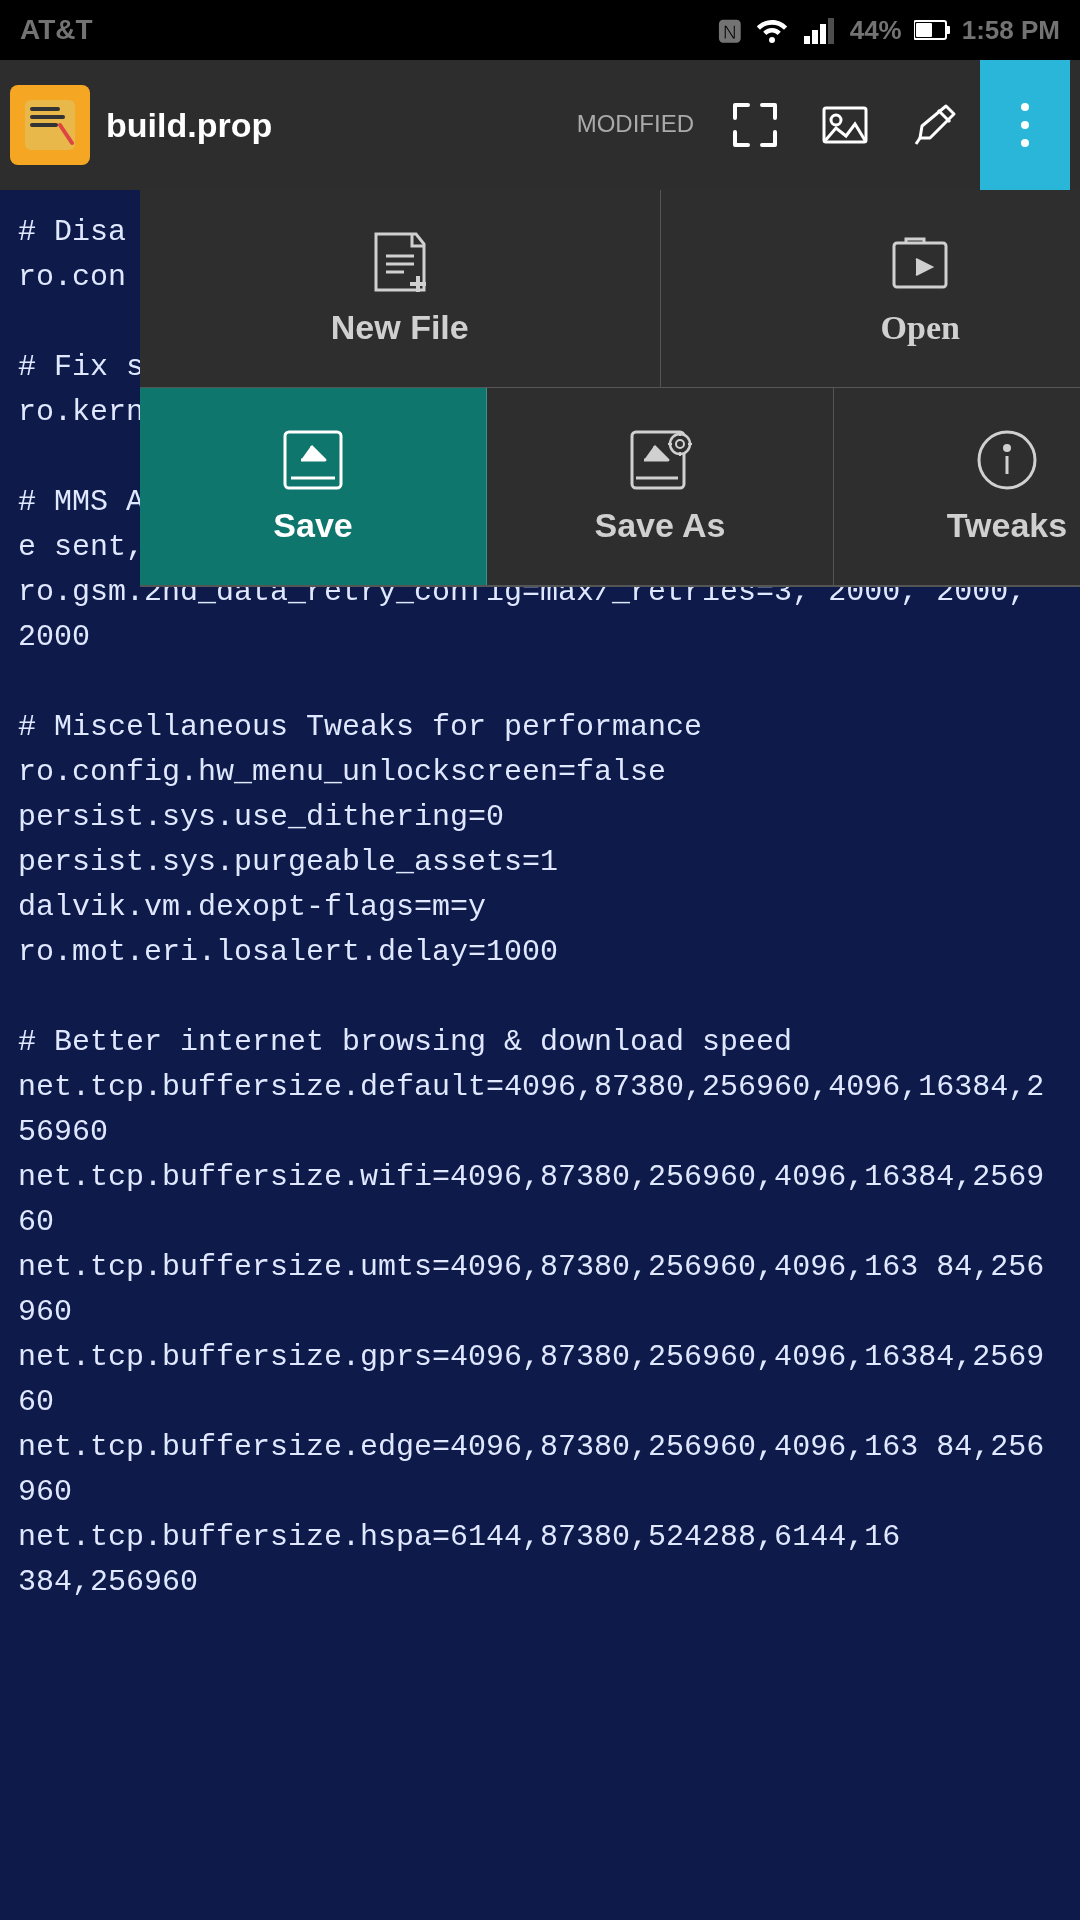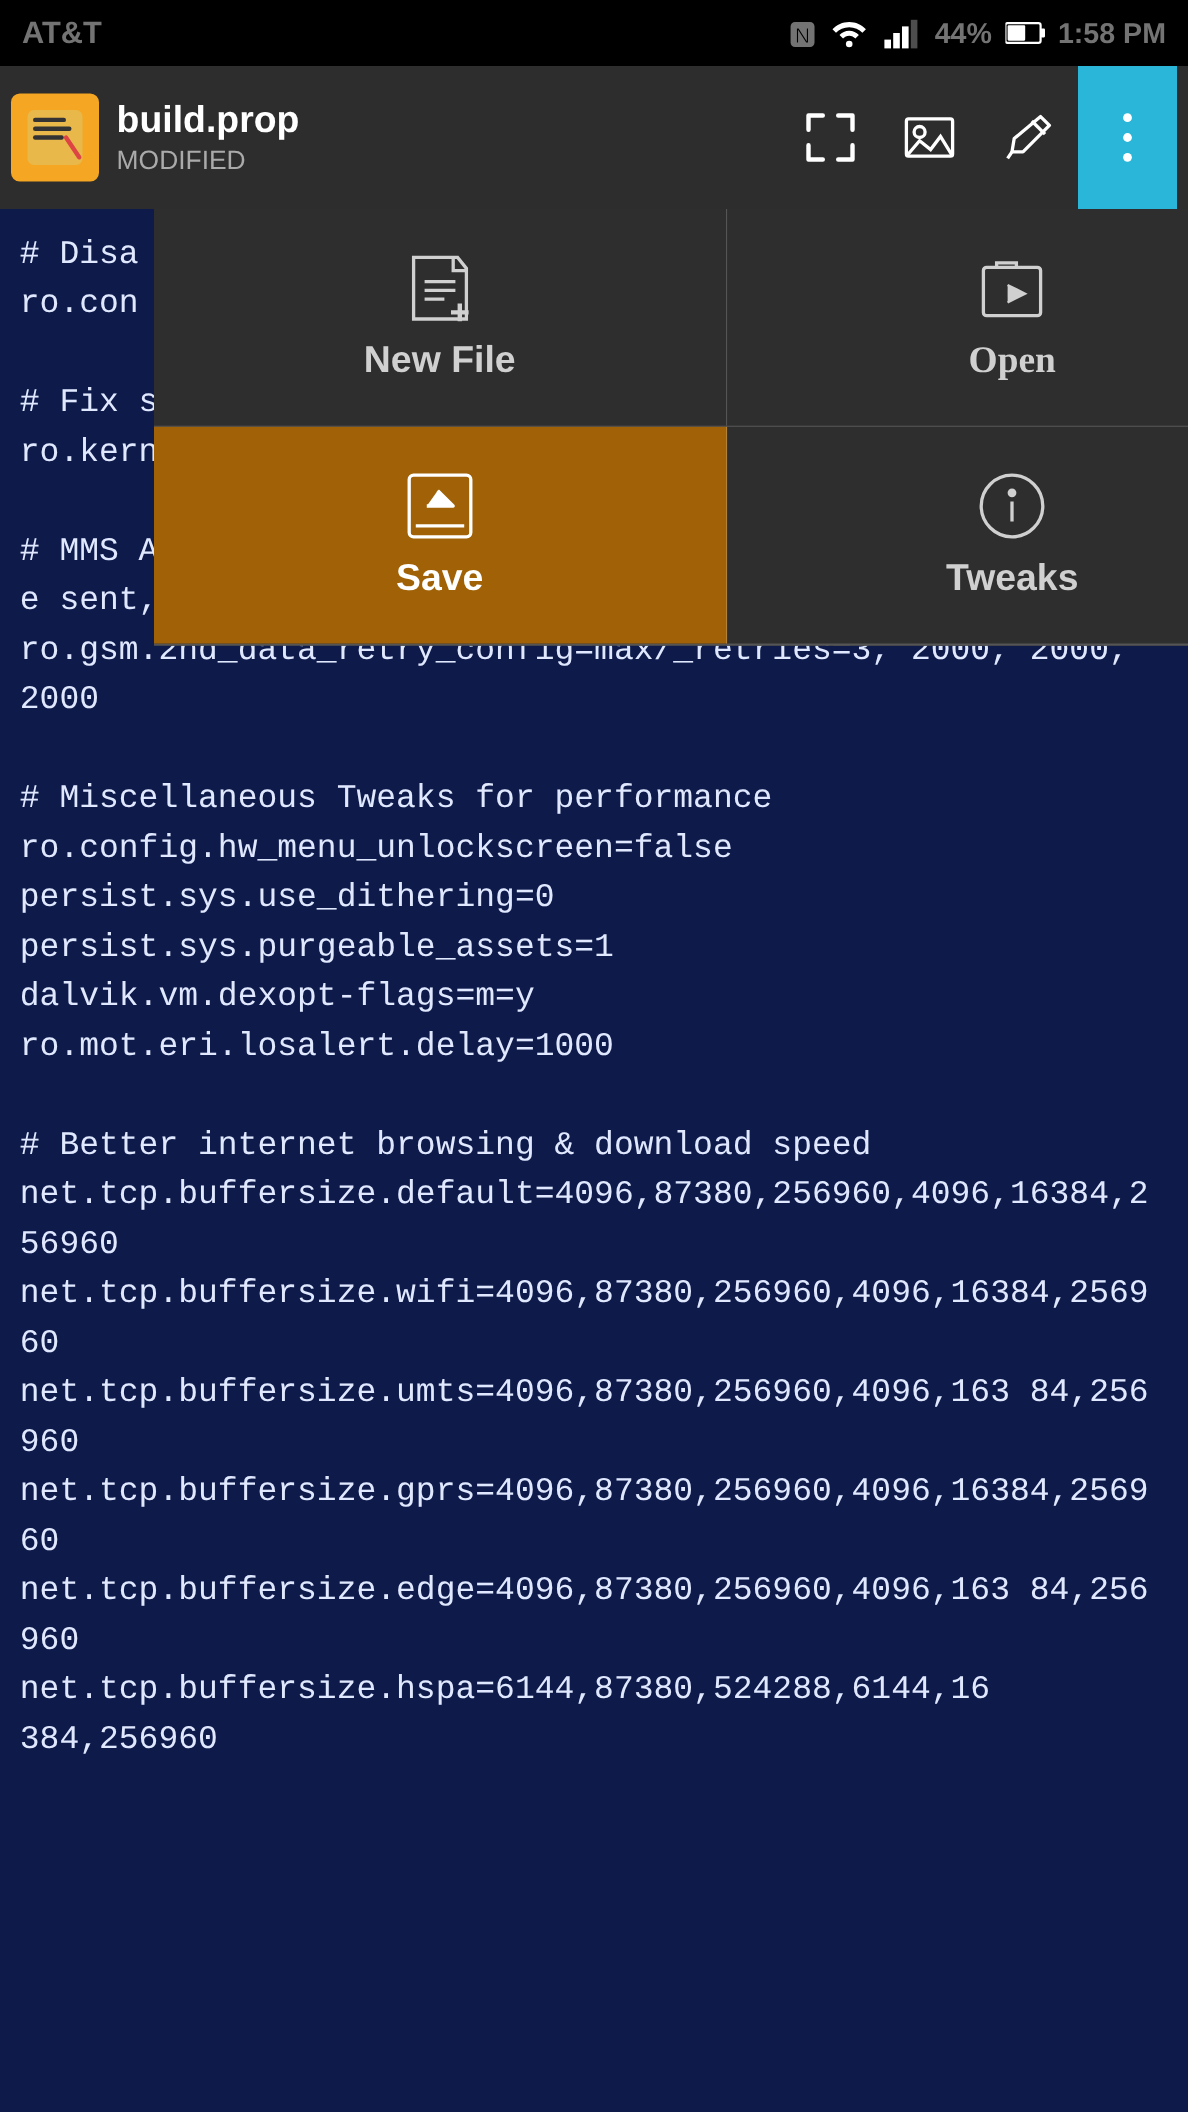--- a/index.html
+++ b/index.html
@@ -59,21 +59,21 @@
       display: flex;
       align-items: center;
       justify-content: center;
       font-size: 40px;
       flex-shrink: 0;
     }
 
     .file-info {
       flex: 1;
       display: flex;
-      flex-direction: column;
+      flex-direction: row;
       justify-content: space-between;
     }
 
     .file-name {
       color: #fff;
       font-size: 34px;
       font-weight: bold;
     }
 
     .file-status {
@@ -148,21 +148,21 @@
       justify-content: center;
       padding: 40px 20px;
       cursor: pointer;
       color: #d0d0d0;
       gap: 14px;
       border: none;
       background: none;
     }
 
     .menu-item.active {
-      background-color: #a16207;
+      background-color: #0f766e;
       color: #fff;
       justify-content: center;
     }
 
     .menu-item-icon {
       font-size: 54px;
       line-height: 1;
     }
 
     .menu-item-label {
@@ -326,20 +326,37 @@
         <span class="menu-item-icon">
           <svg width="64" height="64" viewBox="0 0 64 64" fill="none" stroke="white" stroke-width="3">
             <rect x="4" y="4" width="56" height="56" rx="4"></rect>
             <polyline points="30,18 44,32 20,32" fill="white" stroke="white" stroke-linejoin="round"></polyline>
             <line x1="10" y1="50" x2="54" y2="50"></line>
           </svg>
         </span>
         <span class="menu-item-label">Save</span>
       </button>
 
+      <button class="menu-item menu-divider-v" style="flex:1; border-right:1px solid #555;">
+        <span class="menu-item-icon">
+          <svg width="64" height="64" viewBox="0 0 64 64" fill="none" stroke="#d0d0d0" stroke-width="3">
+            <rect x="4" y="4" width="52" height="56" rx="4"></rect>
+            <polyline points="26,18 40,32 16,32" fill="#d0d0d0" stroke="#d0d0d0" stroke-linejoin="round"></polyline>
+            <line x1="8" y1="50" x2="50" y2="50"></line>
+
+            <circle cx="52" cy="16" r="10" stroke="#d0d0d0" stroke-width="2.5" fill="#2e2e2e"></circle>
+            <circle cx="52" cy="16" r="4" stroke="#d0d0d0" stroke-width="2" fill="none"></circle>
+            <line x1="52" y1="4" x2="52" y2="8" stroke="#d0d0d0" stroke-width="2"></line>
+            <line x1="52" y1="24" x2="52" y2="28" stroke="#d0d0d0" stroke-width="2"></line>
+            <line x1="40" y1="16" x2="44" y2="16" stroke="#d0d0d0" stroke-width="2"></line>
+            <line x1="60" y1="16" x2="64" y2="16" stroke="#d0d0d0" stroke-width="2"></line>
+          </svg>
+        </span>
+        <span class="menu-item-label">Save As</span>
+      </button>
 
       <button class="menu-item" style="flex:1;">
         <span class="menu-item-icon">
           <svg width="64" height="64" viewBox="0 0 64 64" fill="none" stroke="#d0d0d0" stroke-width="3">
             <circle cx="32" cy="32" r="28"></circle>
             <line x1="32" y1="28" x2="32" y2="46"></line>
             <circle cx="32" cy="20" r="2.5" fill="#d0d0d0"></circle>
           </svg>
         </span>
         <span class="menu-item-label">Tweaks</span>

